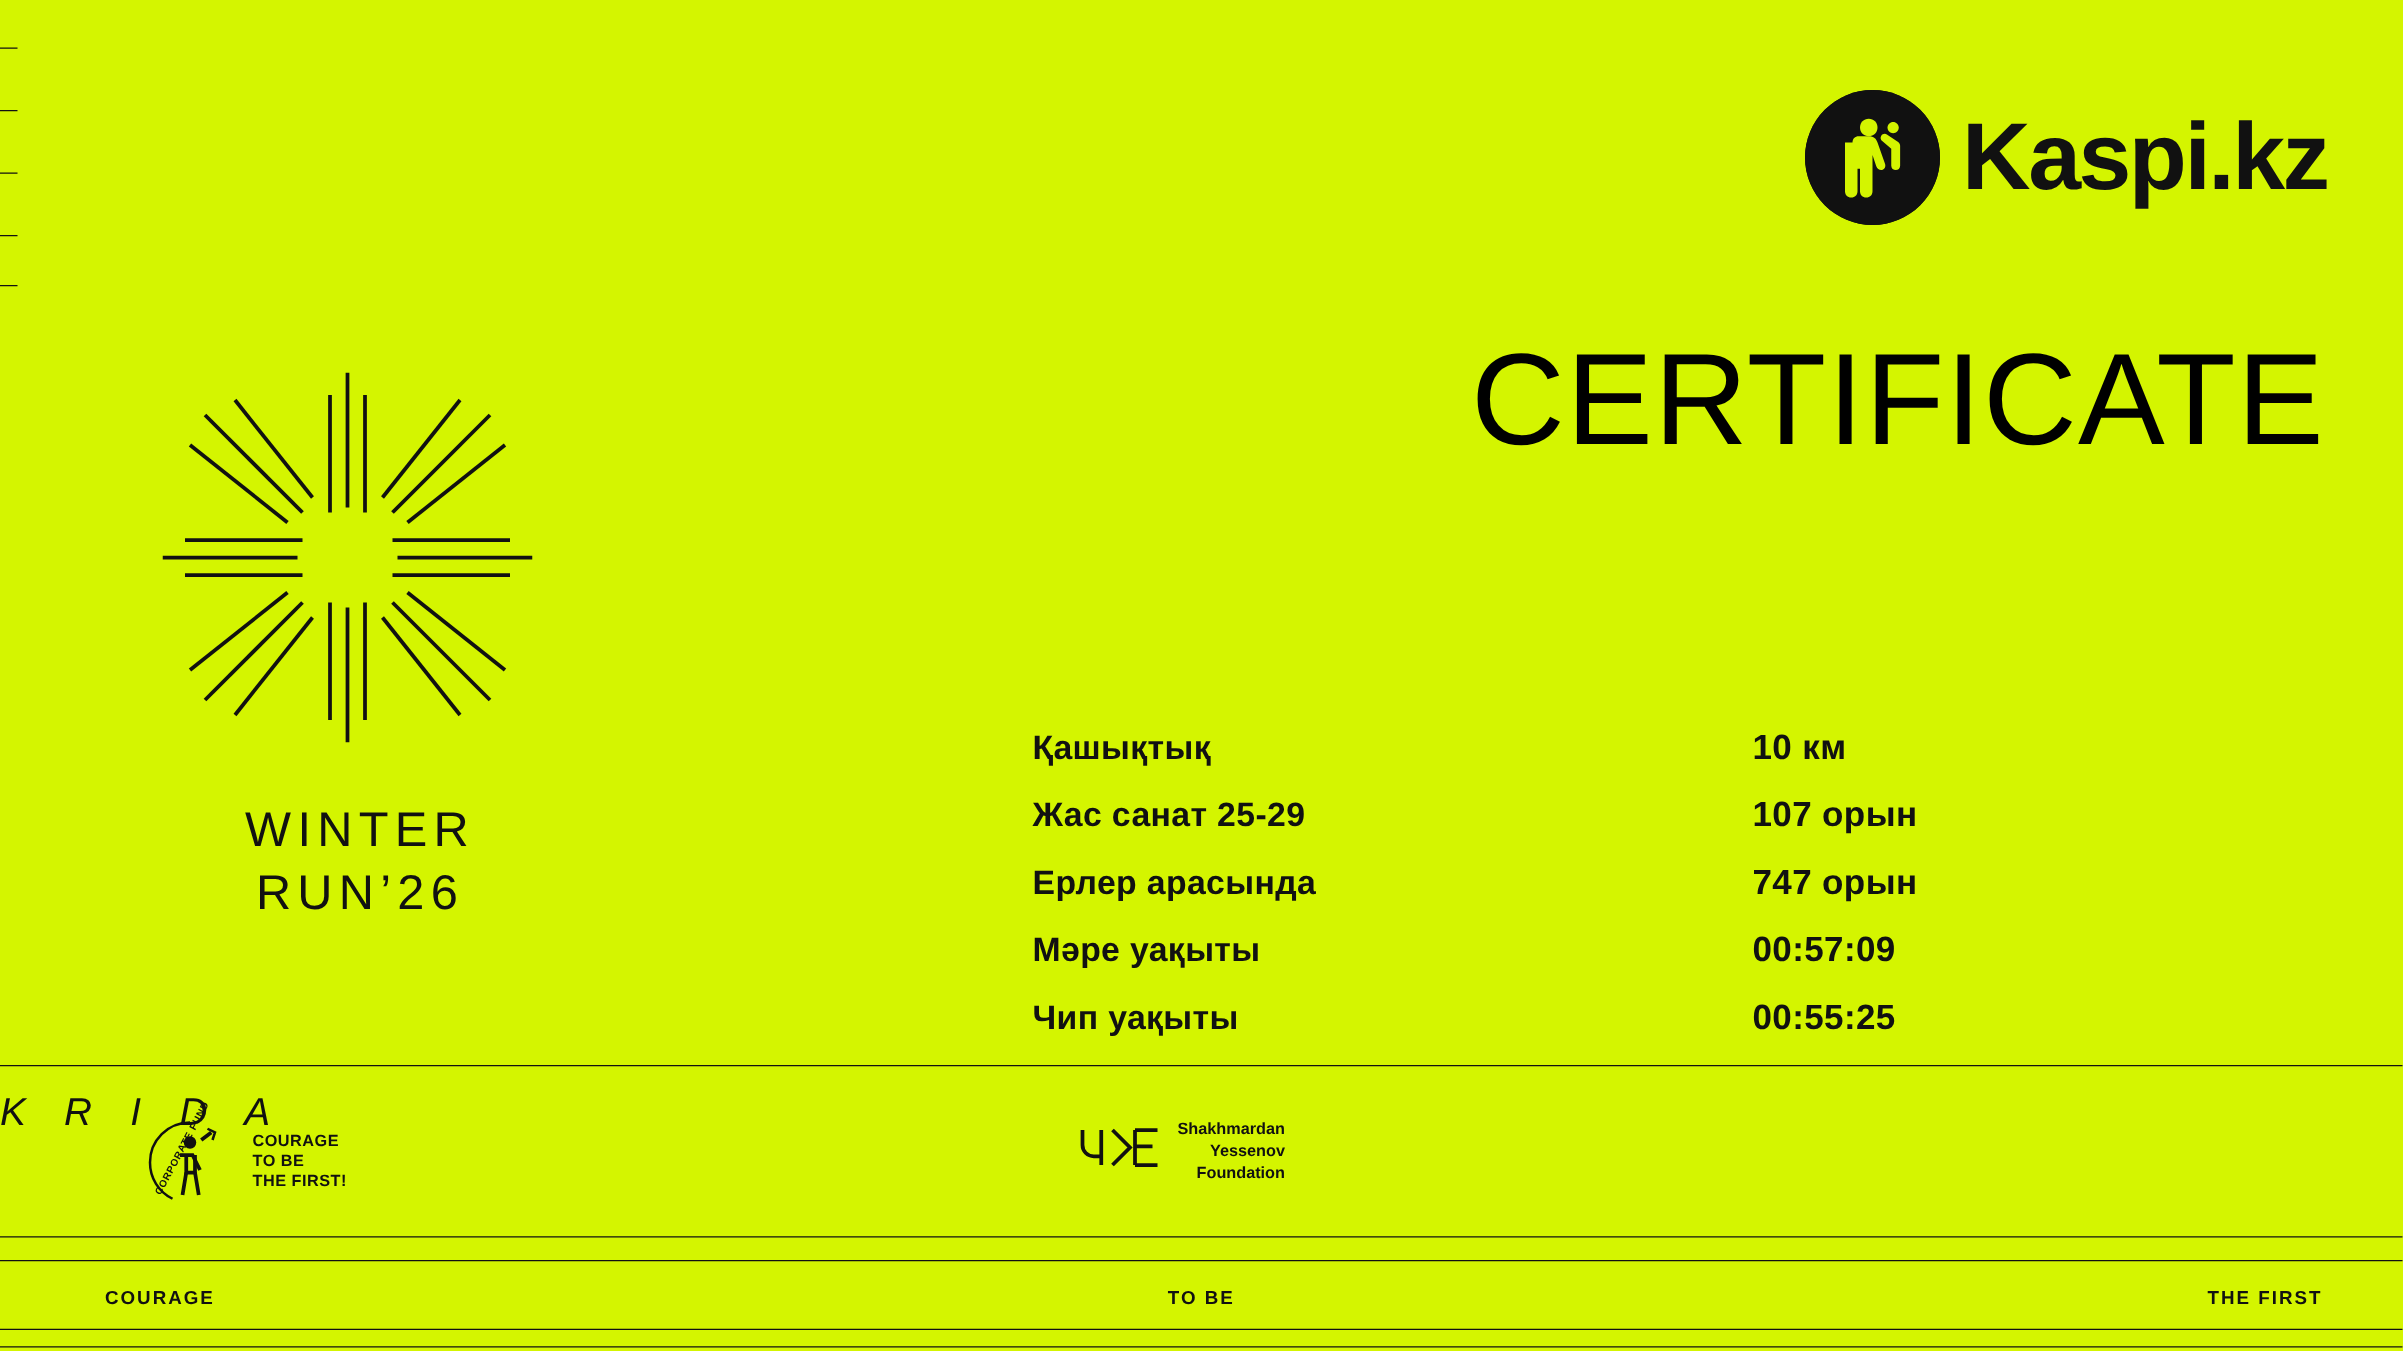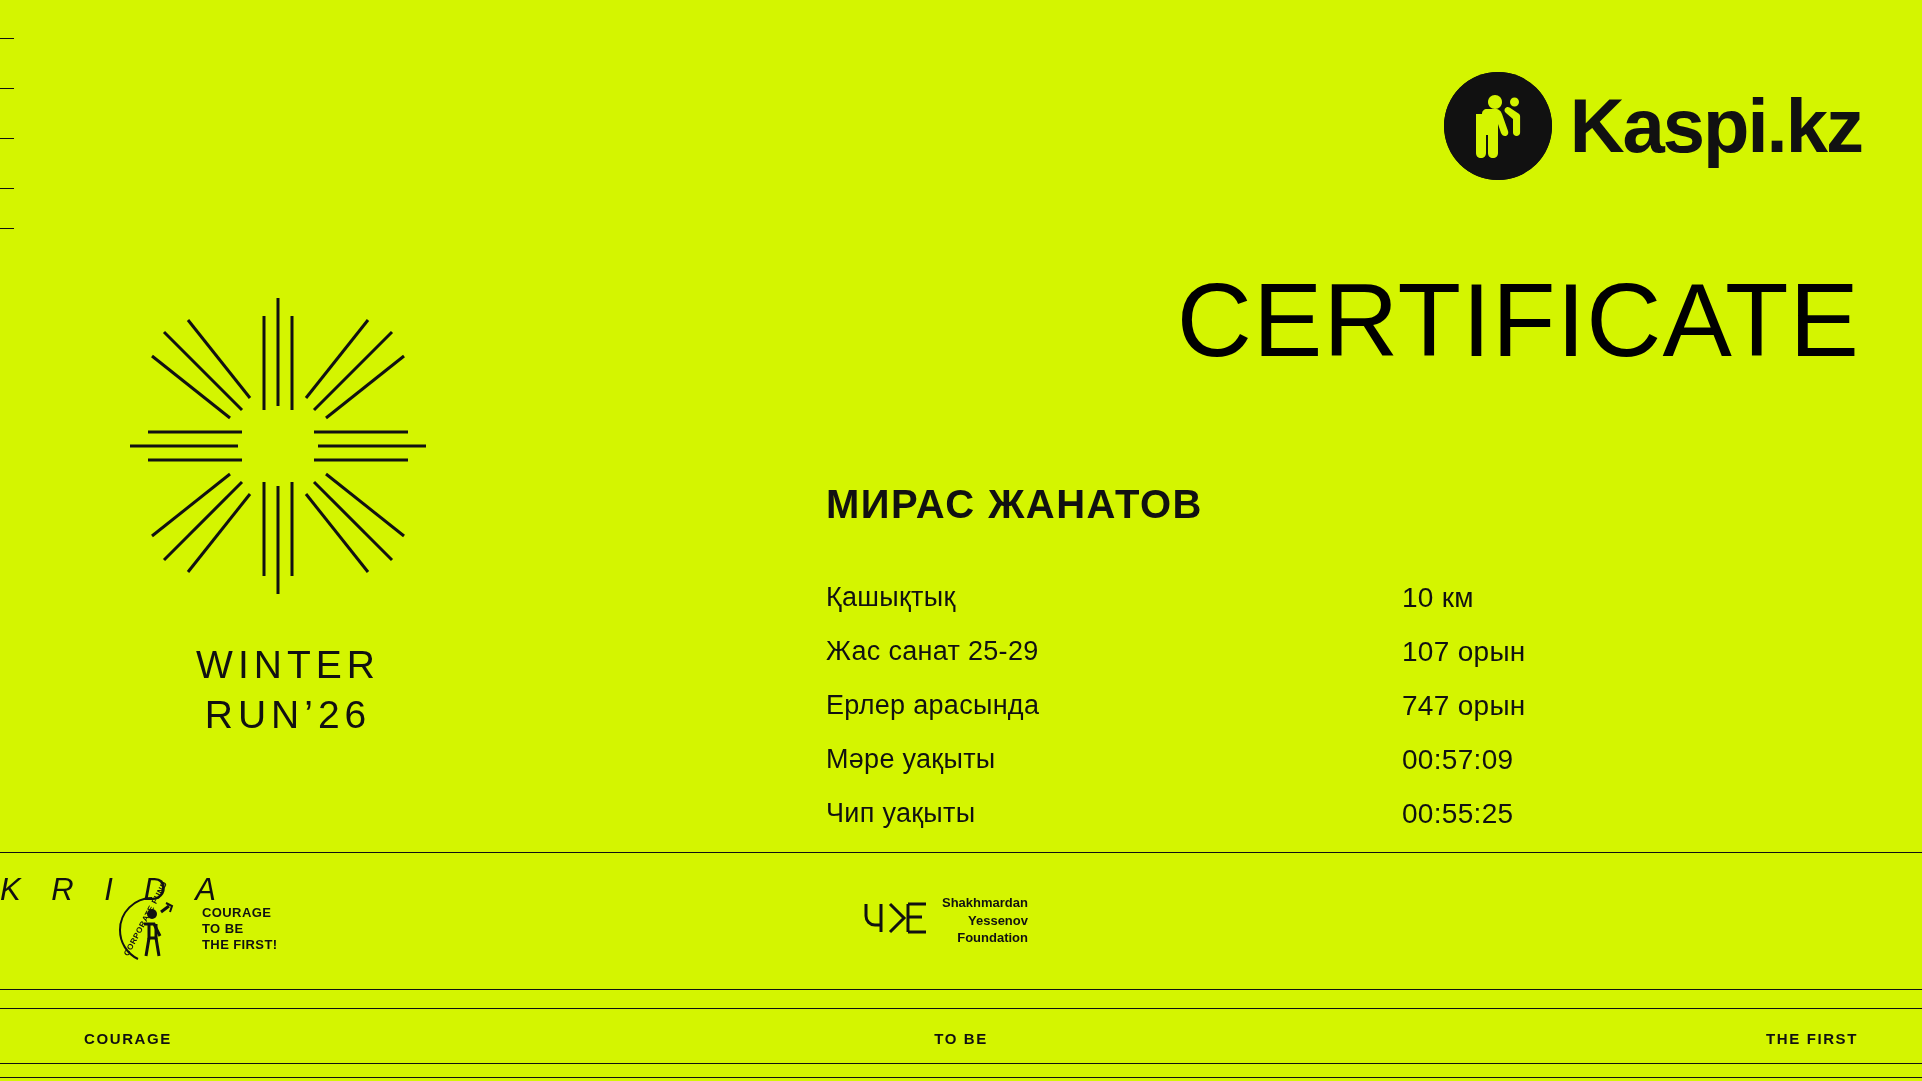--- a/index.html
+++ b/index.html
@@ -83,22 +83,23 @@
 
   
   .results {
     position: absolute;
     top: 582px;
     left: 826px;
     width: 770px;
   }
   .result-row {
     display: flex;
-    align-items: flex-start;
+    align-items: flex-end;
     margin-bottom: 22px;
+    font-weight: bold;
   }
   .result-label {
     width: 576px;
     font-size: 27px;
     letter-spacing: 0.3px;
     color: #111;
   }
   .result-value {
     font-size: 28px;
     letter-spacing: 0.3px;
@@ -227,21 +228,20 @@
         <path d="M38 42c0-3 2-5 5-5h8c4 0 6 2 7 5l6 17c1 3-1 5-3 5s-3-1-4-3l-3-9v29c0 3-2 5-5 5s-5-2-5-5V63h-2v18c0 3-2 5-5 5s-5-2-5-5V42z" fill="#d4f500"></path>
         <path d="M66 30c0-2.5 2-4.5 4.5-4.5S75 27.5 75 30s-2 4.5-4.5 4.5S66 32.5 66 30z" fill="#d4f500"></path>
         <path d="M62 41c-1.5-1-2-3-1-4.5s3-2 4.5-1l9 6c1 .7 1.6 1.8 1.6 3v16c0 2-1.6 3.5-3.5 3.5S69 62.5 69 60.5V47l-7-6z" fill="#d4f500"></path>
       </svg>
     </div>
     <div class="kaspi-word">Kaspi.kz</div>
   </div>
 
   <div class="cert-title">CERTIFICATE</div>
 
-  <div class="athlete-name">МИРАС ЖАНАТОВ</div>
 
   <div class="results">
     <div class="result-row">
       <div class="result-label">Қашықтық</div>
       <div class="result-value">10 км</div>
     </div>
     <div class="result-row">
       <div class="result-label">Жас санат 25-29</div>
       <div class="result-value">107 орын</div>
     </div>

